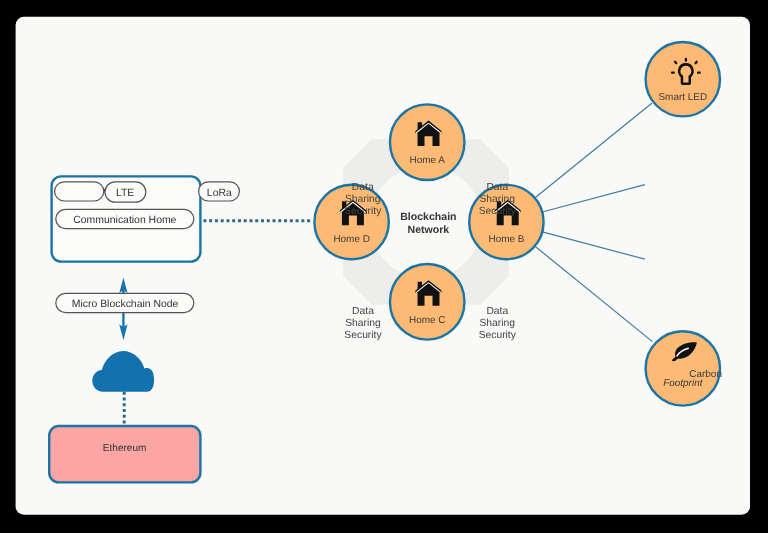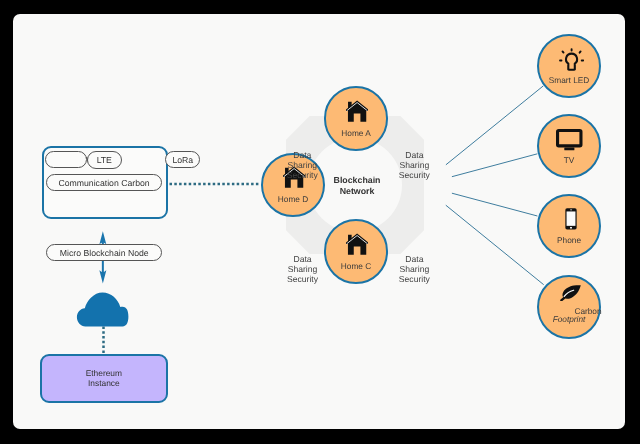--- a/index.html
+++ b/index.html
@@ -19,21 +19,21 @@
              font-size:8.3px;line-height:10px;}
   .dslabel{position:absolute;text-align:center;color:#434343;font-size:8.6px;
            line-height:10px;margin-top:32px;}
 
   .stackbox{position:absolute;box-sizing:border-box;border:2.5px solid #1b74a6;
             border-radius:9px;background:#fbfbfa;}
   .pill{position:absolute;box-sizing:border-box;border:1px solid #555;
         border-radius:11px;background:#fbfbfa;text-align:center;color:#333;
         font-size:8.7px;}
   .ethbox{position:absolute;box-sizing:border-box;border:2.5px solid #1b74a6;
-          border-radius:9px;background:#c4b5fd;text-align:center;color:#333;
+          border-radius:9px;background:#fca5a5;text-align:center;color:#333;
           font-size:8.4px;line-height:9.8px;}
   .bcn{position:absolute;text-align:center;font-weight:bold;color:#333;
        font-size:8.8px;line-height:10.8px;}
 </style>
 </head>
 <body>
 
 <div id="frame">
  <div id="canvas">
   <div id="paper"></div>
@@ -70,47 +70,56 @@
   <div class="pill" style="left:36.2px;top:142.0px;width:35.2px;height:17.3px;line-height:16.3px;padding-left:40px;">
      <span>WiFi</span>
   </div>
   <div class="pill" style="left:77.7px;top:142.0px;width:35.2px;height:18px;line-height:16.3px;">
      <span>LTE</span>
   </div>
   <div class="pill" style="left:118.4px;top:142.0px;width:34.8px;height:17.3px;line-height:16.3px;margin-left:38px;">
      <span>LoRa</span>
   </div>
   <div class="pill" style="left:36.9px;top:164.9px;width:116.3px;height:17.2px;line-height:16.2px;">
-     <span>Communication Carbon</span>
+     <span>Communication Home</span>
   </div>
   <div class="pill" style="left:37.3px;top:188.5px;width:115.9px;height:17.1px;line-height:16.1px;margin-top:46px;">
      <span>Micro Blockchain Node</span>
   </div>
 
   <div class="ethbox" style="left:30.7px;top:345.4px;width:128.3px;height:48.6px;padding-top:12.7px;">
      <div>Ethereum</div>
-     <div>Instance</div>
   </div>
 
   <div class="bcn" style="left:288px;top:166px;width:120px;">
      <div>Blockchain</div>
      <div>Network</div>
   </div>
 
   <div class="node" style="left:314.8px;top:77.2px;width:64.5px;height:64.5px;">
     <svg class="hicon" viewBox="0 0 24 24" style="position:absolute;left:20.3px;top:11.6px;width:22.2px;height:23.2px;">
       <path d="M12 0 L24 9.6 L24 11.3 L21.9 11.3 L21.9 23 L15.6 23 L15.6 14.1 L8.4 14.1
                L8.4 23 L2.1 23 L2.1 11.3 L0 11.3 L0 9.6 Z" fill="#111"></path>
       <path d="M2.2 1.4 L6.1 1.4 L6.1 6.2 L2.2 9.4 Z" fill="#111"></path>
       <path d="M12 2.2 L23.3 11.2" fill="none" stroke="#fbfbfa" stroke-width="0.95"></path>
       <path d="M12 2.2 L0.7 11.2" fill="none" stroke="#fbfbfa" stroke-width="0.95"></path>
     </svg>
     <div class="nodelabel" style="top:39.7px;">Home A</div>
   </div>
 
+  <div class="node" style="left:380.8px;top:143.8px;width:64.5px;height:64.5px;">
+    <svg class="hicon" viewBox="0 0 24 24" style="position:absolute;left:20.3px;top:11.6px;width:22.2px;height:23.2px;">
+      <path d="M12 0 L24 9.6 L24 11.3 L21.9 11.3 L21.9 23 L15.6 23 L15.6 14.1 L8.4 14.1
+               L8.4 23 L2.1 23 L2.1 11.3 L0 11.3 L0 9.6 Z" fill="#111"></path>
+      <path d="M2.2 1.4 L6.1 1.4 L6.1 6.2 L2.2 9.4 Z" fill="#111"></path>
+      <path d="M12 2.2 L23.3 11.2" fill="none" stroke="#fbfbfa" stroke-width="0.95"></path>
+      <path d="M12 2.2 L0.7 11.2" fill="none" stroke="#fbfbfa" stroke-width="0.95"></path>
+    </svg>
+    <div class="nodelabel" style="top:39.7px;">Home B</div>
+  </div>
 
   <div class="node" style="left:251.8px;top:143.8px;width:64.5px;height:64.5px;">
     <svg class="hicon" viewBox="0 0 24 24" style="position:absolute;left:20.3px;top:11.6px;width:22.2px;height:23.2px;">
       <path d="M12 0 L24 9.6 L24 11.3 L21.9 11.3 L21.9 23 L15.6 23 L15.6 14.1 L8.4 14.1
                L8.4 23 L2.1 23 L2.1 11.3 L0 11.3 L0 9.6 Z" fill="#111"></path>
       <path d="M2.2 1.4 L6.1 1.4 L6.1 6.2 L2.2 9.4 Z" fill="#111"></path>
       <path d="M12 2.2 L23.3 11.2" fill="none" stroke="#fbfbfa" stroke-width="0.95"></path>
       <path d="M12 2.2 L0.7 11.2" fill="none" stroke="#fbfbfa" stroke-width="0.95"></path>
     </svg>
     <div class="nodelabel" style="top:39.7px;">Home D</div>
@@ -156,37 +165,21 @@
         <rect x="11.65" y="0.15" width="1.9" height="3.3" rx="0.85"></rect>
         <rect x="3.05" y="2.4" width="1.9" height="3.3" rx="0.85" transform="rotate(-40 4 4)"></rect>
         <rect x="20.2" y="2.4" width="1.9" height="3.3" rx="0.85" transform="rotate(40 21.1 4)"></rect>
         <rect x="0.1" y="11.5" width="3.3" height="1.9" rx="0.85"></rect>
         <rect x="21.8" y="11.5" width="3.3" height="1.9" rx="0.85"></rect>
       </g>
     </svg>
     <div class="nodelabel" style="top:39.7px;">Smart LED</div>
   </div>
 
-  <div class="node" style="left:528px;top:104.5px;width:64px;height:64px;">
-    <svg viewBox="0 0 27 22" style="position:absolute;left:17.4px;top:13.3px;width:27px;height:22px;">
-      <rect x="1.55" y="1.55" width="23.4" height="15.3" rx="1.2" fill="none" stroke="#111" stroke-width="3.1"></rect>
-      <rect x="8.3" y="18.4" width="10.1" height="2.8" rx="0.5" fill="#111"></rect>
-    </svg>
-    <div class="nodelabel" style="top:39.7px;">TV</div>
-  </div>
 
-  <div class="node" style="left:528px;top:184.5px;width:64px;height:64px;">
-    <svg viewBox="0 0 12 22" style="position:absolute;left:26.2px;top:12.3px;width:12px;height:22px;">
-      <rect x="0.35" y="0.35" width="11.3" height="21.1" rx="1.7" fill="#111"></rect>
-      <rect x="1.55" y="3.45" width="8.9" height="14.4" fill="#fbfbfa"></rect>
-      <rect x="5.1" y="1.5" width="2.0" height="0.65" rx="0.3" fill="#fbfbfa"></rect>
-      <rect x="5.05" y="18.9" width="1.9" height="1.6" rx="0.2" fill="#fbfbfa"></rect>
-    </svg>
-    <div class="nodelabel" style="top:39.7px;">Phone</div>
-  </div>
 
   <div class="node" style="left:528px;top:265.5px;width:64px;height:64px;">
     <svg viewBox="0 0 21 16" style="position:absolute;left:20.5px;top:7.0px;width:21.5px;height:17px;">
       <path d="M20.3 1.0 C19.0 6.6 15.4 11.3 10.9 13.3 C7.9 14.6 5.1 14.5 3.6 13.2
                C2.1 11.9 2.0 9.6 3.3 7.3 C5.1 4.2 9.2 1.9 13.6 1.2
                C16.3 0.75 18.6 0.7 20.3 1.0 Z" fill="#111"></path>
       <path d="M3.9 13.4 L1.3 15.6" stroke="#111" stroke-width="2.3" stroke-linecap="round" fill="none"></path>
       <path d="M4.1 11.8 C6.2 9.0 9.5 6.9 13.3 5.8" stroke="#fbfbfa" stroke-width="1.25" stroke-linecap="round" fill="none"></path>
     </svg>
     <div class="nodelabel" style="top:29.0px;margin-left:19px;">Carbon</div>

